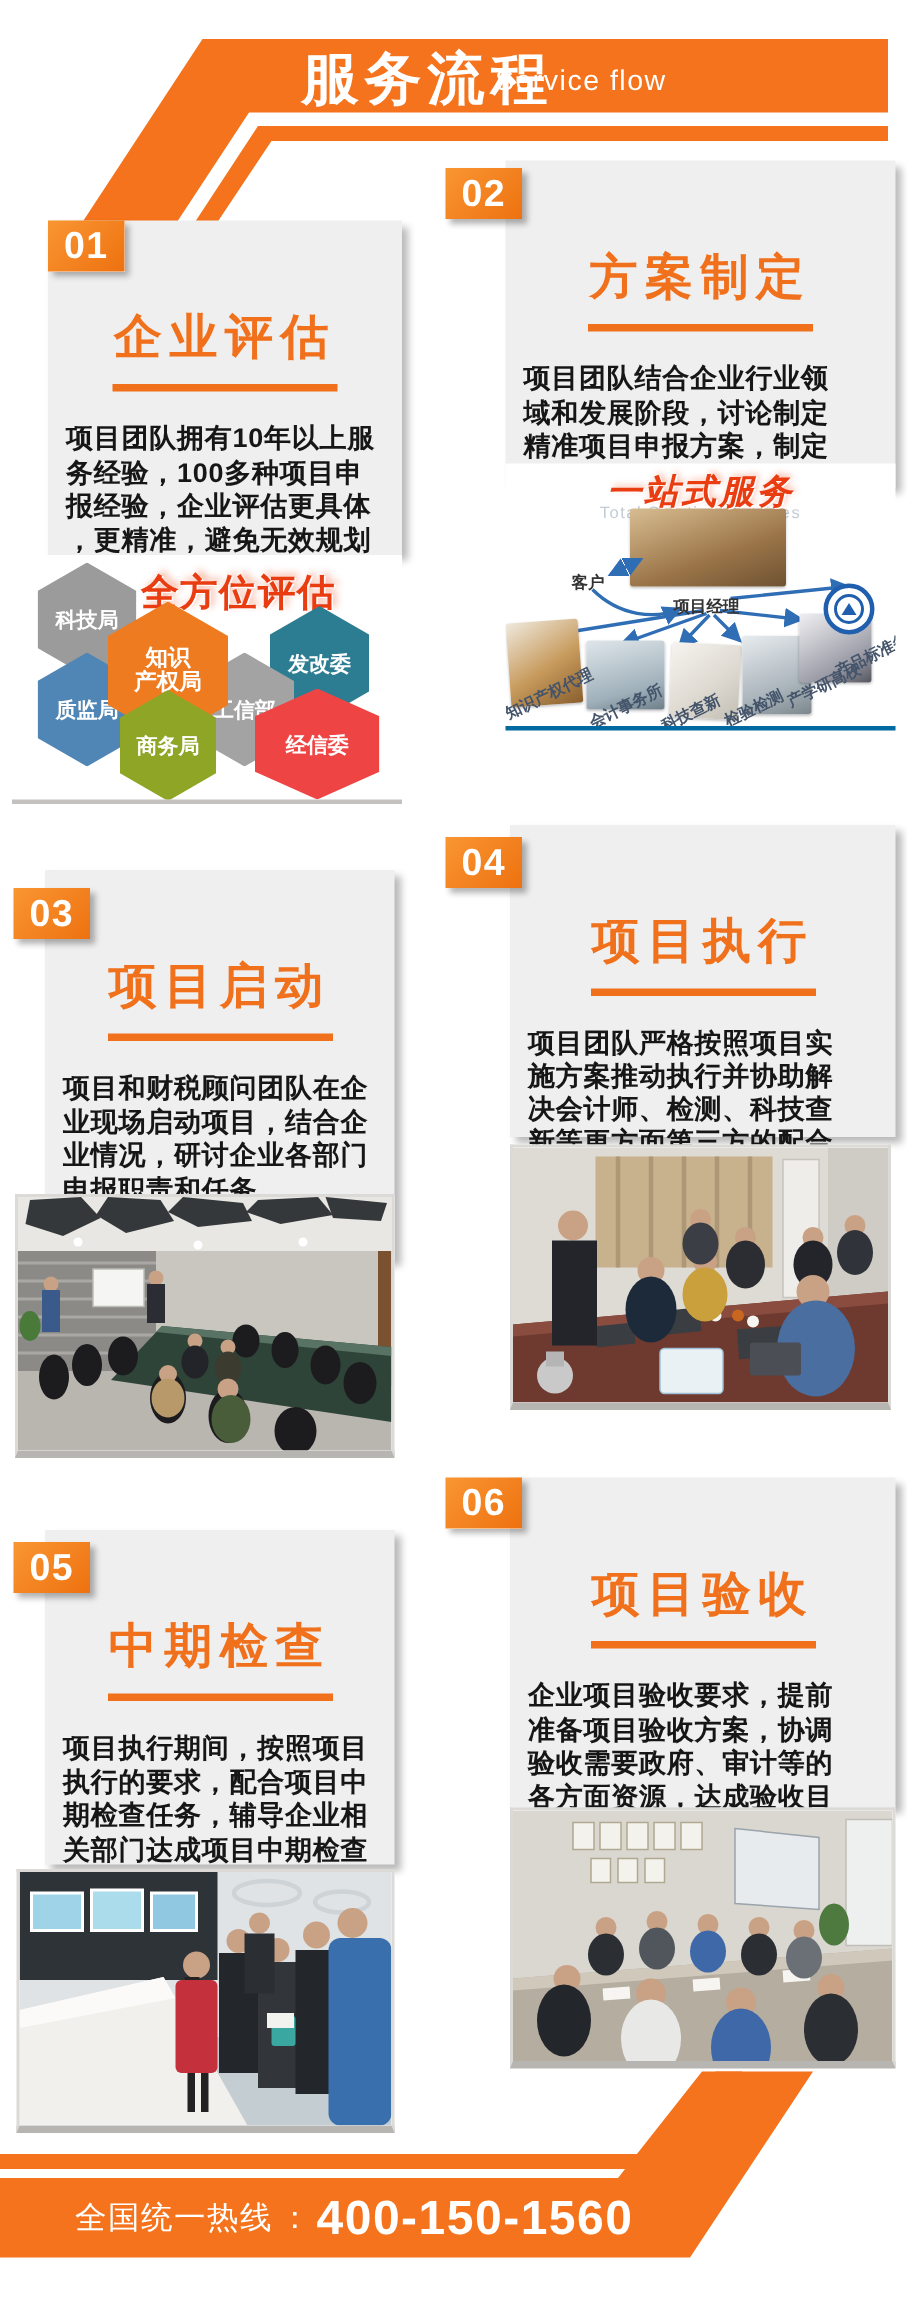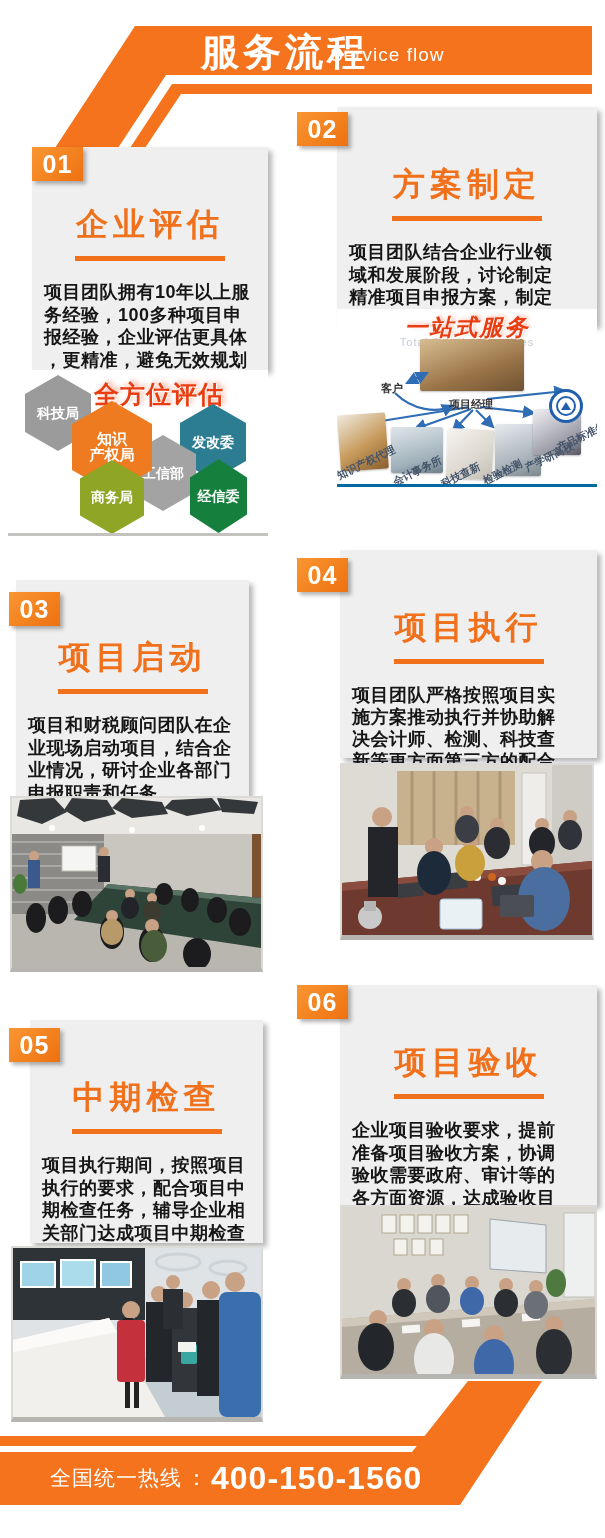--- a/index.html
+++ b/index.html
@@ -81,25 +81,26 @@
 ，更精准，避免无效规划
 和申报。</div>
     </div>
     <div class="badge" style="left:24px;top:0">
       <span>01</span>
     </div>
     <div class="media" style="left:0;top:223px;width:260px;height:163px;border-bottom:3px solid #c4c2bf">
       <div class="abs eval-title">全方位评估</div>
       <div class="hex" style="left: 17px; top: 5px; width: 66px; height: 76px; background: rgb(155, 155, 155);">科技局</div>
       <div class="hex" style="left: 172px; top: 34px; width: 66px; height: 76px; background: rgb(45, 125, 146);">发改委</div>
+      <div class="hex" style="left: 17px; top: 65px; width: 66px; height: 76px; background: rgb(79, 134, 181);">质监局</div>
       <div class="hex" style="left: 122px; top: 65px; width: 66px; height: 76px; background: rgb(163, 163, 163);">工信部</div>
       <div class="hex" style="left: 64px; top: 31px; width: 80px; height: 92px; font-size: 15px; background: rgb(238, 123, 31);">知识
 产权局</div>
       <div class="hex" style="left: 72px; top: 90px; width: 64px; height: 74px; background: rgb(143, 165, 37);">商务局</div>
-      <div class="hex" style="left: 182px; top: 89px; width: 57px; height: 74px; background: #15803d;">经信委</div>
+      <div class="hex" style="left: 162px; top: 89px; width: 83px; height: 74px; background: #ef4444;">经信委</div>
     </div>
   </div>
 
   <div class="card" style="left:337px;top:107px;width:260px;height:393px">
     <div class="panel" style="left:0;top:0;width:260px;height:218px">
       <div class="ctitle">方案制定</div>
       <div class="cline"></div>
       <div class="cbody">项目团队结合企业行业领
 域和发展阶段，讨论制定
 精准项目申报方案，制定
@@ -146,21 +147,21 @@
       <div class="spoke" style="left:4px;top:160px">知识产权代理</div>
       <div class="spoke" style="left:60px;top:166px">会计事务所</div>
       <div class="spoke" style="left:108px;top:168px">科技查新</div>
       <div class="spoke" style="left:150px;top:165px">检验检测</div>
       <div class="spoke" style="left:192px;top:152px">产学研高校</div>
       <div class="spoke" style="left:224px;top:132px">产品标准备案</div>
     </div>
   </div>
 
   <div class="card" style="left:8px;top:580px;width:257px;height:392px">
-    <div class="panel" style="left:8px;top:0;width:233px;height:260px">
+    <div class="panel" style="left:22px;top:0;width:233px;height:260px">
       <div class="ctitle">项目启动</div>
       <div class="cline"></div>
       <div class="cbody">项目和财税顾问团队在企
 业现场启动项目，结合企
 业情况，研讨企业各部门
 申报职责和任务。</div>
     </div>
     <div class="badge" style="left:1px;top:12px">
       <span>03</span>
     </div>

